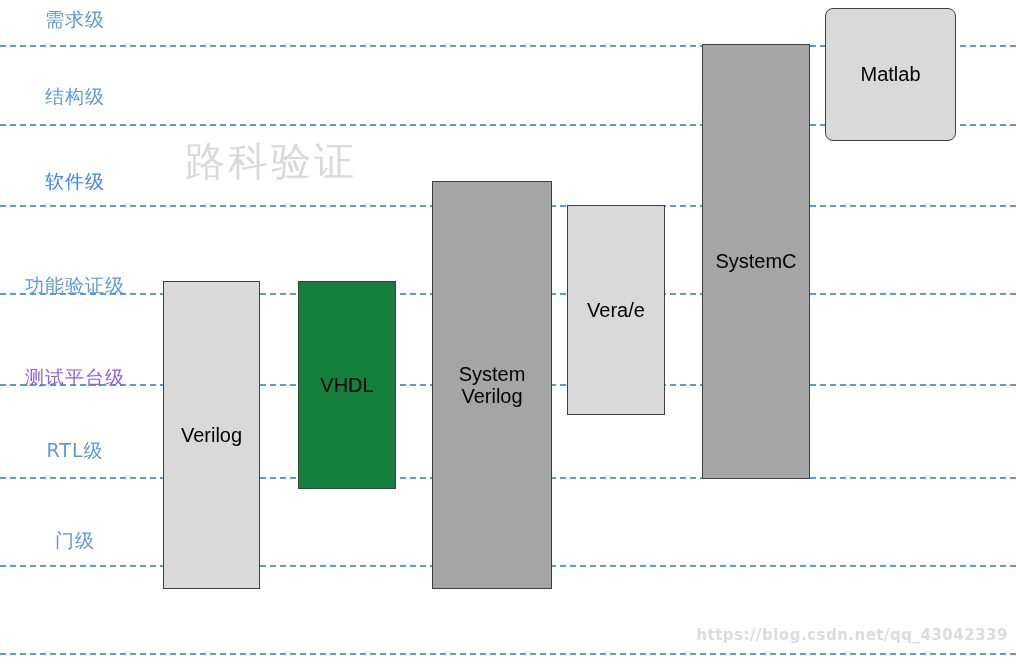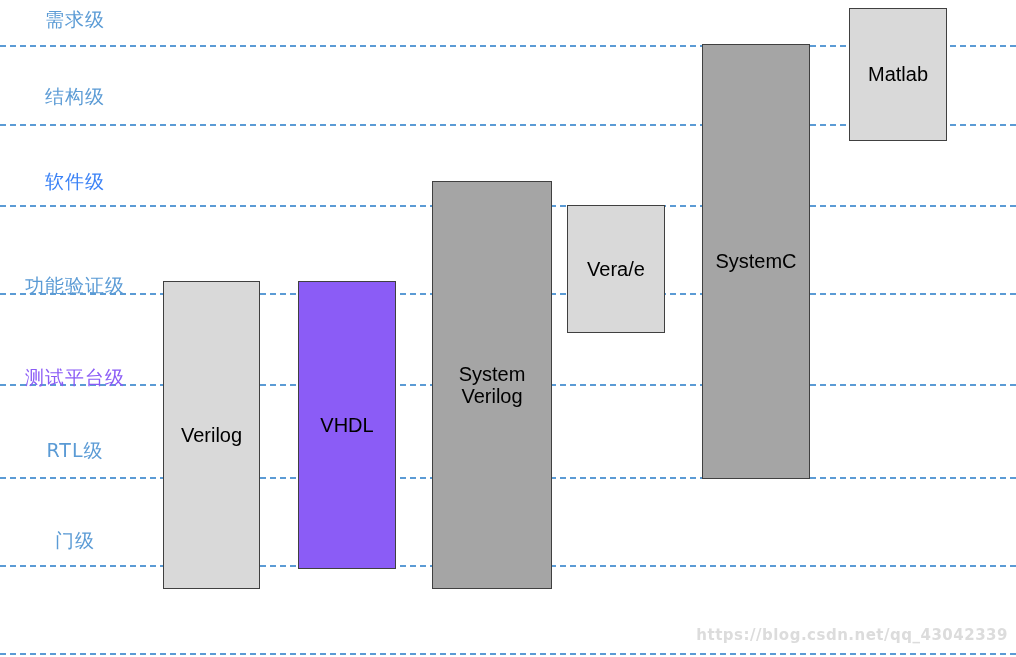--- a/index.html
+++ b/index.html
@@ -133,39 +133,40 @@
       <div class="level-label" style="top: 7px; color: rgb(91, 155, 213);">需求级</div>
       <div class="level-label" style="top: 84px; color: rgb(91, 155, 213);">结构级</div>
       <div class="level-label" style="top: 169px; color: #3b82f6;">软件级</div>
       <div class="level-label" style="top: 258px; color: rgb(91, 155, 213); margin-top: 15px;">功能验证级</div>
       <div class="level-label" style="top: 365px; color: #8b5cf6;">测试平台级</div>
       <div class="level-label" style="top: 438px; color: rgb(91, 155, 213);">RTL级</div>
       <div class="level-label" style="top: 528px; color: rgb(91, 155, 213);">门级</div>
       <div class="level-label" style="top: 616px; color: #737373; margin-top: 47px;">晶体管级</div>
     </div>
 
+  <div id="brand-watermark">路科验证</div>
 
   <div id="bars">
       <div class="bar" style="left: 163px; top: 281px; width: 97px; height: 308px; background: rgb(217, 217, 217); border-color: rgb(64, 64, 64);">
         <span class="bar-label">Verilog</span>
       </div>
-      <div class="bar" style="left: 298px; top: 281px; width: 98px; height: 288px; background: #8b5cf6; border-color: rgb(64, 64, 64);">
+      <div class="bar" style="left: 298px; top: 281px; width: 98px; height: 208px; background: #15803d; border-color: rgb(64, 64, 64);">
         <span class="bar-label">VHDL</span>
       </div>
       <div class="bar" style="left: 432px; top: 181px; width: 120px; height: 408px; background: rgb(165, 165, 165); border-color: rgb(64, 64, 64);">
         <span class="bar-label">System
 Verilog</span>
       </div>
-      <div class="bar" style="left: 567px; top: 205px; width: 98px; height: 128px; background: rgb(217, 217, 217); border-color: rgb(64, 64, 64);">
+      <div class="bar" style="left: 567px; top: 205px; width: 98px; height: 210px; background: rgb(217, 217, 217); border-color: rgb(64, 64, 64);">
         <span class="bar-label">Vera/e</span>
       </div>
       <div class="bar" style="left: 702px; top: 44px; width: 108px; height: 435px; background: rgb(165, 165, 165); border-color: rgb(64, 64, 64);">
         <span class="bar-label">SystemC</span>
       </div>
-      <div class="bar" style="left: 849px; top: 8px; width: 98px; height: 133px; background: rgb(217, 217, 217); border-color: rgb(64, 64, 64);">
+      <div class="bar" style="left: 825px; top: 8px; width: 131px; height: 133px; background: rgb(217, 217, 217); border-color: rgb(64, 64, 64); border-radius: 8px;">
         <span class="bar-label">Matlab</span>
       </div>
     </div>
 
 
   <div id="csdn-watermark">https://blog.csdn.net/qq_43042339</div>
 
 </div>
 
 </body></html>

